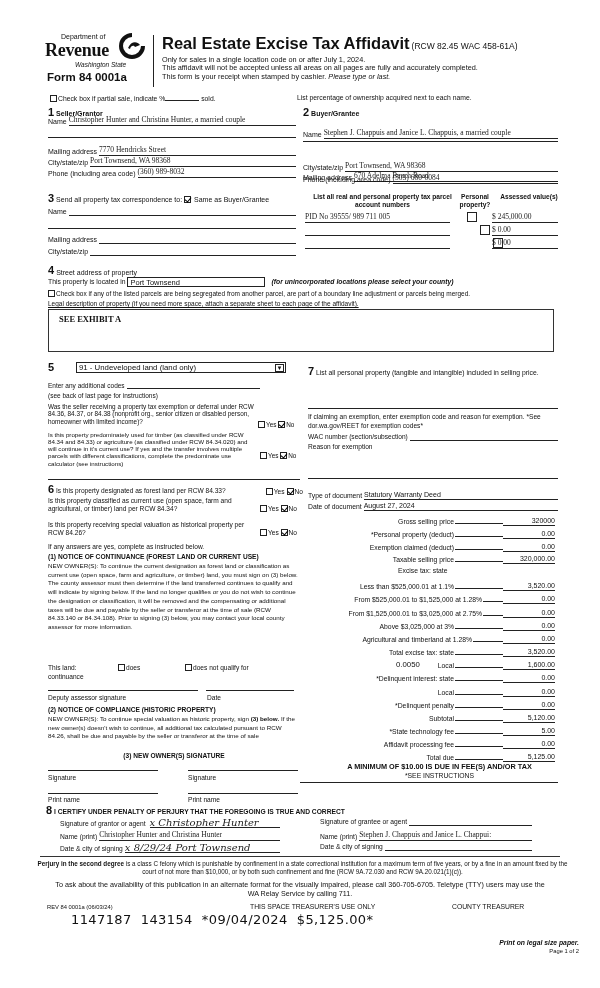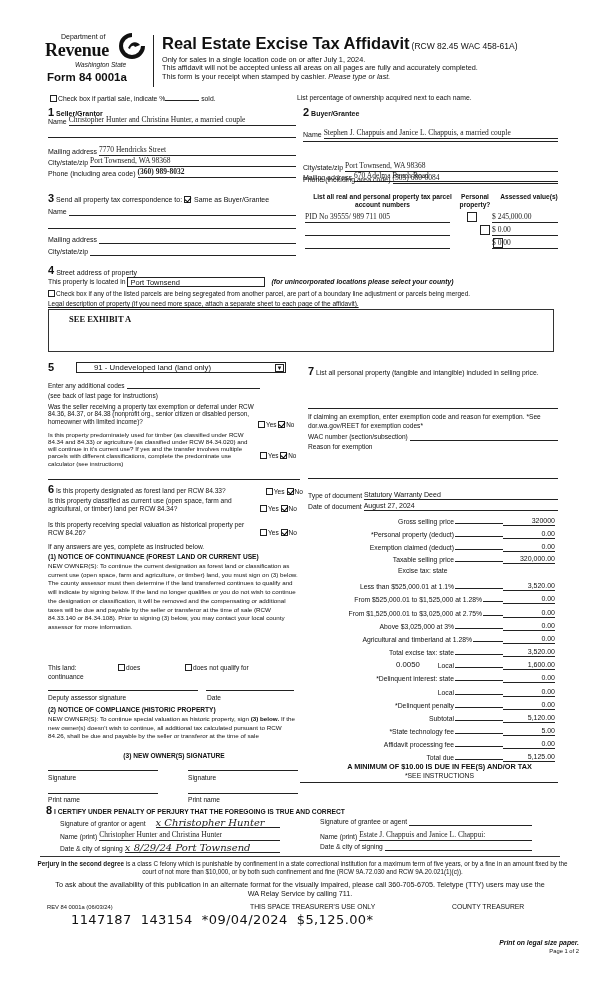--- a/index.html
+++ b/index.html
@@ -65,21 +65,21 @@
 <div class="abs row" style="left:48px;top:146px;width:248px;">
   <span>Mailing address</span>
   <span class="fill ul" style="flex:1;margin-left:2px;">7770 Hendricks Street</span>
 </div>
 <div class="abs row" style="left:48px;top:157px;width:248px;">
   <span>City/state/zip</span>
   <span class="fill ul" style="flex:1;margin-left:2px;">Port Townsend, WA 98368</span>
 </div>
 <div class="abs row" style="left:48px;top:168px;width:248px;">
   <span>Phone (including area code)</span>
-  <span class="fill ul" style="flex:1;margin-left:2px;font-weight:bold;">(360) 989-8032</span>
+  <span class="fill ul" style="flex:1;margin-left:2px;">(360) 989-8032</span>
 </div>
 
 
 <div class="abs" style="left:48px;top:192px;font-size:7px;">
   <span class="secnum">3</span>
   <span>Send all property tax correspondence to:</span>
   <span class="cb checked"></span>
   <span>Same as Buyer/Grantee</span>
 </div>
 <div class="abs row" style="left:48px;top:208px;width:248px;">
@@ -143,27 +143,27 @@
 </div>
 <div class="abs" style="left:48px;top:277px;font-size:6.8px;display:flex;align-items:center;">
   <span>This property is located in</span>
   <span style="display:inline-block;width:138px;height:10px;border:0.8px solid #222;margin:0 6px 0 2px;padding-left:2px;font-size:7.5px;line-height:9px;">Port Townsend</span>
   <span class="bold ital">(for unincorporated locations please select your county)</span>
 </div>
 <div class="abs" style="left:48px;top:290px;font-size:6.5px;">
   <span class="cb"></span><span>Check box if any of the listed parcels are being segregated from another parcel, are part of a boundary line adjustment or parcels being merged.</span>
 </div>
 <div class="abs" style="left:48px;top:300px;font-size:6.5px;text-decoration:underline;">Legal description of property (if you need more space, attach a separate sheet to each page of the affidavit).</div>
-<div class="abs" style="left:48px;top:309px;width:506px;height:43px;border:0.9px solid #333;padding:5px 20px;">
+<div class="abs" style="left:48px;top:309px;width:506px;height:43px;border:0.9px solid #333;padding:5px 10px;">
   <span class="serif bold" style="font-size:8.5px;">SEE EXHIBIT A</span>
 </div>
 
 
 <div class="abs secnum" style="left:48px;top:361px;">5</div>
-<div class="abs" style="left:76px;top:362px;width:210px;height:11px;border:0.8px solid #222;font-size:7.8px;line-height:10px;padding-left:17px;">
+<div class="abs" style="left:76px;top:362px;width:210px;height:11px;border:0.8px solid #222;font-size:7.8px;line-height:10px;padding-left:2px;">
   <span>91 - Undeveloped land (land only)</span>
   <span style="position:absolute;right:1px;top:1px;width:9px;height:8px;border:0.8px solid #222;font-size:6px;line-height:7px;text-align:center;">▼</span>
 </div>
 <div class="abs row" style="left:48px;top:382px;width:212px;font-size:6.5px;">
   <span>Enter any additional codes</span>
   <span class="ul" style="flex:1;height:7px;margin-left:2px;"></span>
 </div>
 <div class="abs" style="left:48px;top:392px;font-size:6.5px;">(see back of last page for instructions)</div>
 
 <div class="abs" style="left:48px;top:403px;width:210px;font-size:6.4px;">Was the seller receiving a property tax exemption or deferral under RCW 84.36, 84.37, or 84.38 (nonprofit org., senior citizen or disabled person, homeowner with limited income)?</div>
@@ -345,38 +345,38 @@
 <div class="abs" style="left:312px;top:772px;width:255px;text-align:center;font-size:6.8px;">*SEE INSTRUCTIONS</div>
 <div class="abs" style="left:300px;top:782px;width:258px;height:0.8px;background:#222;"></div>
 
 
 <div class="abs" style="left:46px;top:804px;font-size:6.7px;">
   <span class="secnum">8</span>
   <span class="bold">I CERTIFY UNDER PENALTY OF PERJURY THAT THE FOREGOING IS TRUE AND CORRECT</span>
 </div>
 <div class="abs row" style="left:60px;top:818px;width:220px;font-size:6.7px;">
   <span>Signature of grantor or agent</span>
-  <span class="sig-hand ul" style="flex:1;margin-left:10px;line-height:9px;">x Christopher Hunter</span>
+  <span class="sig-hand ul" style="flex:1;margin-left:4px;line-height:9px;">x Christopher Hunter</span>
 </div>
 <div class="abs row" style="left:60px;top:831px;width:220px;font-size:6.7px;">
   <span>Name (print)</span>
   <span class="fill ul" style="flex:1;margin-left:2px;">Christopher Hunter and Christina Hunter</span>
 </div>
 <div class="abs row" style="left:60px;top:843px;width:220px;font-size:6.7px;">
   <span>Date &amp; city of signing</span>
   <span class="sig-hand ul" style="flex:1;margin-left:2px;line-height:9px;">x 8/29/24 Port Townsend</span>
 </div>
 
 <div class="abs row" style="left:320px;top:818px;width:212px;font-size:6.7px;">
   <span>Signature of grantee or agent</span>
   <span class="ul" style="flex:1;margin-left:2px;height:7px;"></span>
 </div>
 <div class="abs row" style="left:320px;top:831px;width:212px;font-size:6.7px;">
   <span>Name (print)</span>
-  <span class="fill ul" style="flex:1;margin-left:2px;white-space:nowrap;overflow:hidden;">Estate J. Chappuis and Janice L. Chappui:</span>
+  <span class="fill ul" style="flex:1;margin-left:2px;white-space:nowrap;overflow:hidden;">Stephen J. Chappuis and Janice L. Chappui:</span>
 </div>
 <div class="abs row" style="left:320px;top:843px;width:212px;font-size:6.7px;">
   <span>Date &amp; city of signing</span>
   <span class="ul" style="flex:1;margin-left:2px;height:7px;"></span>
 </div>
 <div class="abs" style="left:40px;top:856px;width:520px;height:0.8px;background:#333;"></div>
 
 
 <div class="abs" style="left:35px;top:860px;width:535px;text-align:center;font-size:6.3px;line-height:8px;">
   <span class="bold">Perjury in the second degree</span> <span>is a class C felony which is punishable by confinement in a state correctional institution for a maximum term of five years, or by a fine in an amount fixed by the court of not more than $10,000, or by both such confinement and fine (RCW 9A.72.030 and RCW 9A.20.021(1)(c)).</span>

